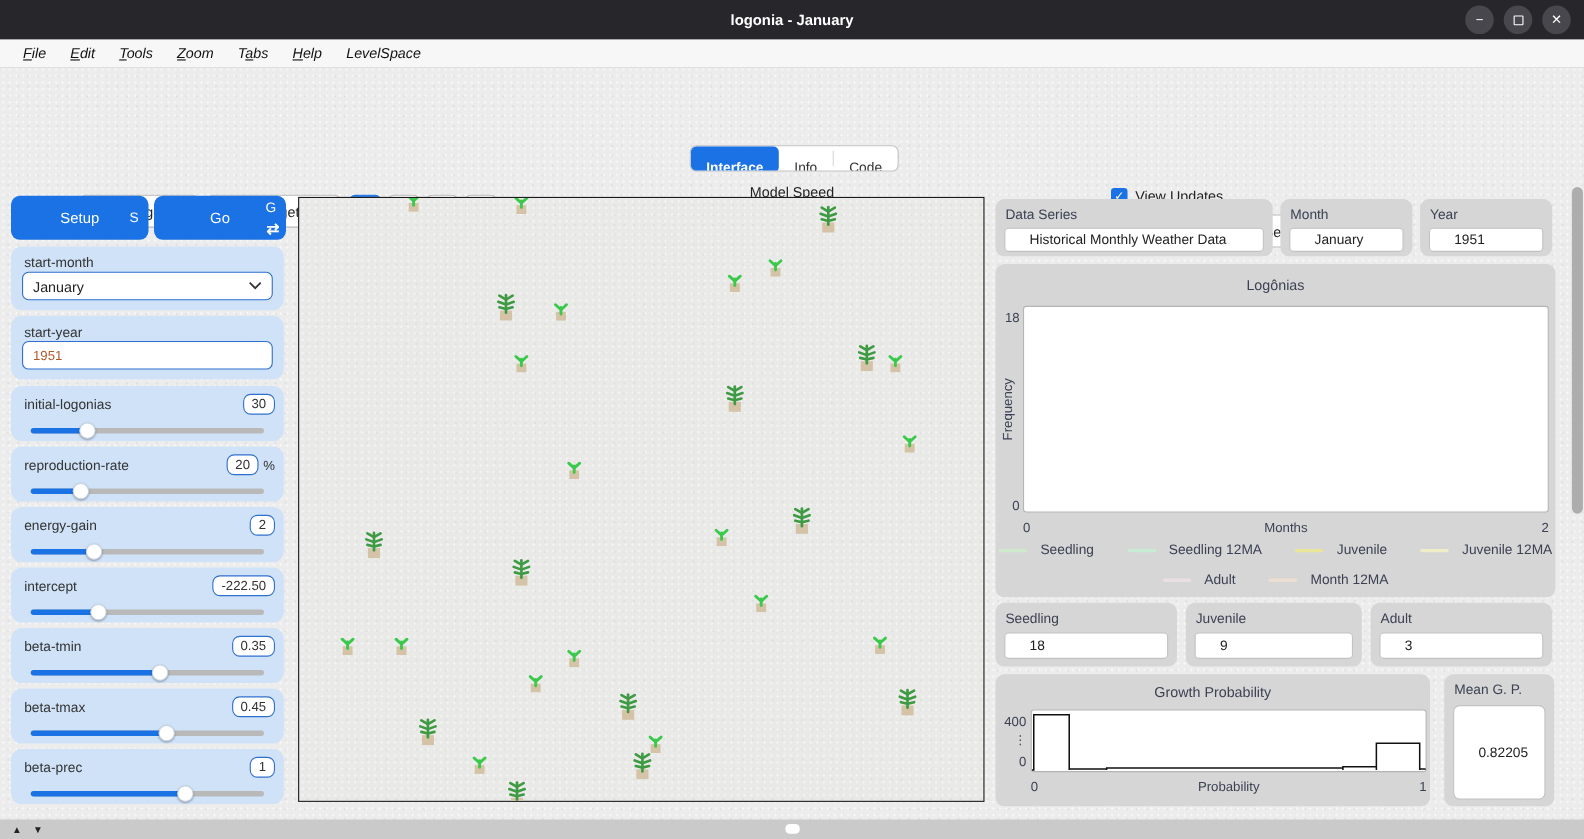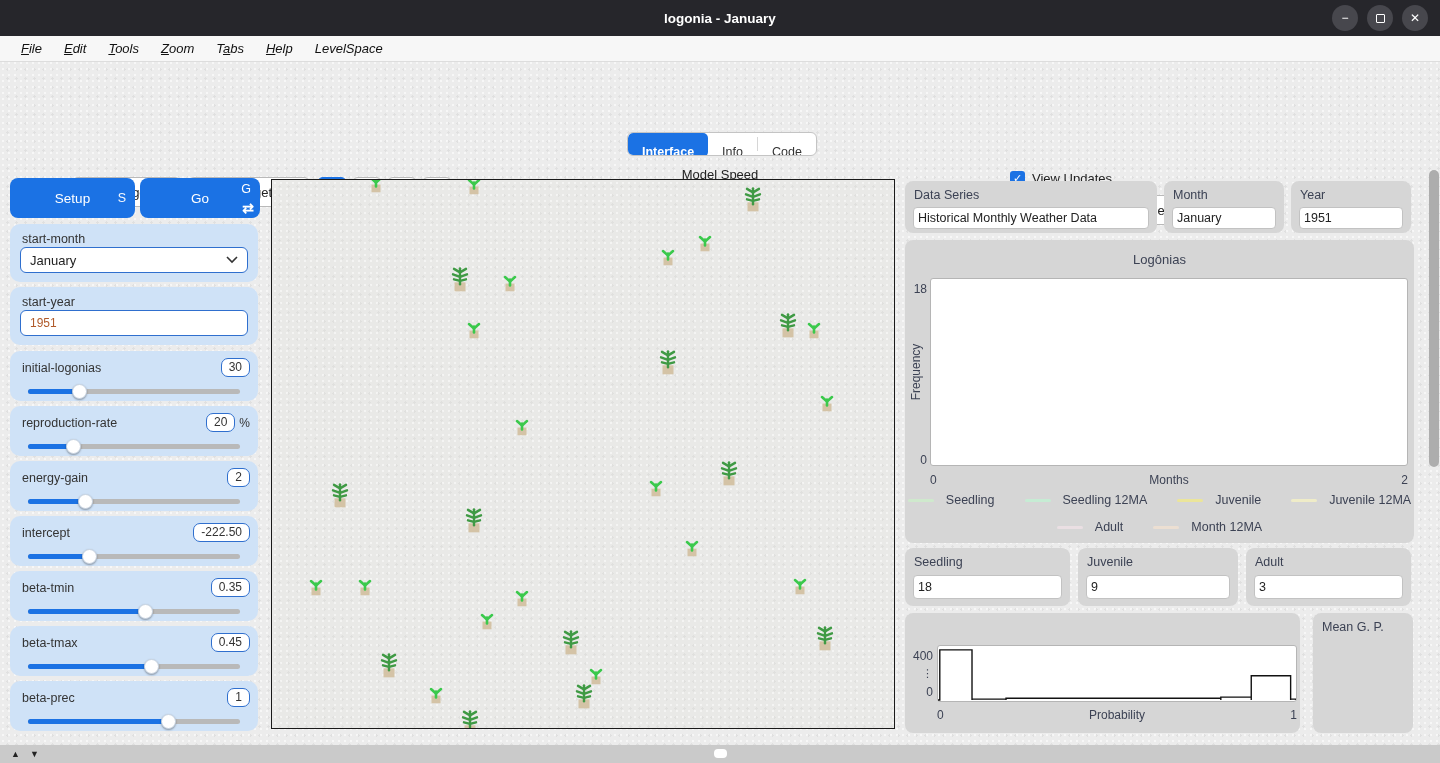--- a/index.html
+++ b/index.html
@@ -84,21 +84,21 @@
   .world { position:absolute; left:271px; top:179px; width:624px; height:550px; border:1px solid #1a1a1a;
            background-color:#e9e9e7; overflow:hidden;
            background-image:radial-gradient(rgba(255,255,255,.5) 1px, transparent 1.2px),
                             radial-gradient(rgba(0,0,0,.04) 1px, transparent 1.2px);
            background-size:6px 6px, 9px 9px; background-position:0 0, 3px 2px; }
   .plant { position:absolute; transform:translate(-50%,-58%); line-height:0; }
   
   .moncard { position:absolute; background:#d6d6d6; border-radius:8px; }
   .mlabel { position:absolute; left:9px; top:7px; font-size:12.5px; color:#3c4254; }
   .mbox { position:absolute; left:8px; right:8px; background:#fff; border:1px solid #c2c2c2; border-radius:4px;
-          display:flex; align-items:center; padding:0 4px; font-size:12.5px; color:#222; }
+          display:flex; align-items:center; padding:0 22px; font-size:12.5px; color:#222; }
   .plotcard { position:absolute; background:#d6d6d6; border-radius:8px; }
   .ptitle { position:absolute; left:0; right:0; text-align:center; font-size:13px; color:#3c4254; }
   .parea { position:absolute; background:#fff; border:1px solid #b5b5b5; border-radius:3px; }
   .axis { position:absolute; font-size:12px; color:#3c4254; }
   .xrow { position:absolute; display:flex; justify-content:space-between; font-size:12px; color:#3c4254; }
   .legend-row { position:absolute; left:0; right:0; display:flex; justify-content:center; gap:30px; }
   .legend-item { display:flex; align-items:center; gap:12px; font-size:12.5px; color:#3c4254; }
   .legend-swatch { width:26px; height:3px; border-radius:2px; }
   .vdots { letter-spacing:0; line-height:10px; font-size:11px; }
   
@@ -634,37 +634,41 @@
     </div>
     <div class="moncard" style="left: 1246px; width: 165px; height: 58px; top: 548px;">
       <div class="mlabel">Adult</div>
       <div class="mbox" style="top: 27px; height: 24px;">
         <span>3</span>
       </div>
     </div>
   </div>
 
 <div class="plotcard" style="left:905px;top:613px;width:395px;height:120px;">
+  <div class="ptitle" style="top:9px;">Growth Probability</div>
   <div class="parea" style="left:32px;top:32px;width:360px;height:57px;">
     <svg id="histSvg" width="100%" height="100%" viewBox="0 0 360 57" preserveAspectRatio="none">
       <path id="histPath" fill="none" stroke="#111" stroke-width="1.4" d="M0,56 L1.8,56 L1.8,4.0 L34.2,4.0 L34.2,56 L34.2,56 L34.2,55.0 L68.4,55.0 L68.4,56 L68.4,56 L68.4,54.1 L284.4,54.1 L284.4,56 L284.4,56 L284.4,53.0 L315.0,53.0 L315.0,56 L315.0,56 L315.0,30.8 L354.6,30.8 L354.6,56 L354.6,56 L354.6,55.0 L360.0,55.0 L360.0,56 L360,56"></path>
     </svg>
   </div>
   <div class="axis" style="left:2px;top:36px;width:26px;text-align:right;">400</div>
   <div class="axis vdots" style="left:2px;top:55px;width:26px;text-align:right;">⋮</div>
   <div class="axis" style="left:2px;top:72px;width:26px;text-align:right;">0</div>
   <div class="xrow" style="left:32px;top:95px;width:360px;">
     <span>0</span>
     <span>Probability</span>
     <span>1</span>
   </div>
 </div>
 
 <div class="moncard" style="left:1313px;top:613px;width:100px;height:120px;">
   <div class="mlabel">Mean G. P.</div>
+  <div class="mbox" style="top:28px;height:86px;border-radius:6px;">
+    <span>0.82205</span>
+  </div>
 </div>
 
 <div class="vscroll-thumb"></div>
 <div class="bottombar">
   <span class="tri">▲</span>
   <span class="tri">▼</span>
 </div>
 <div class="hthumb"></div>
 
 </body></html>

